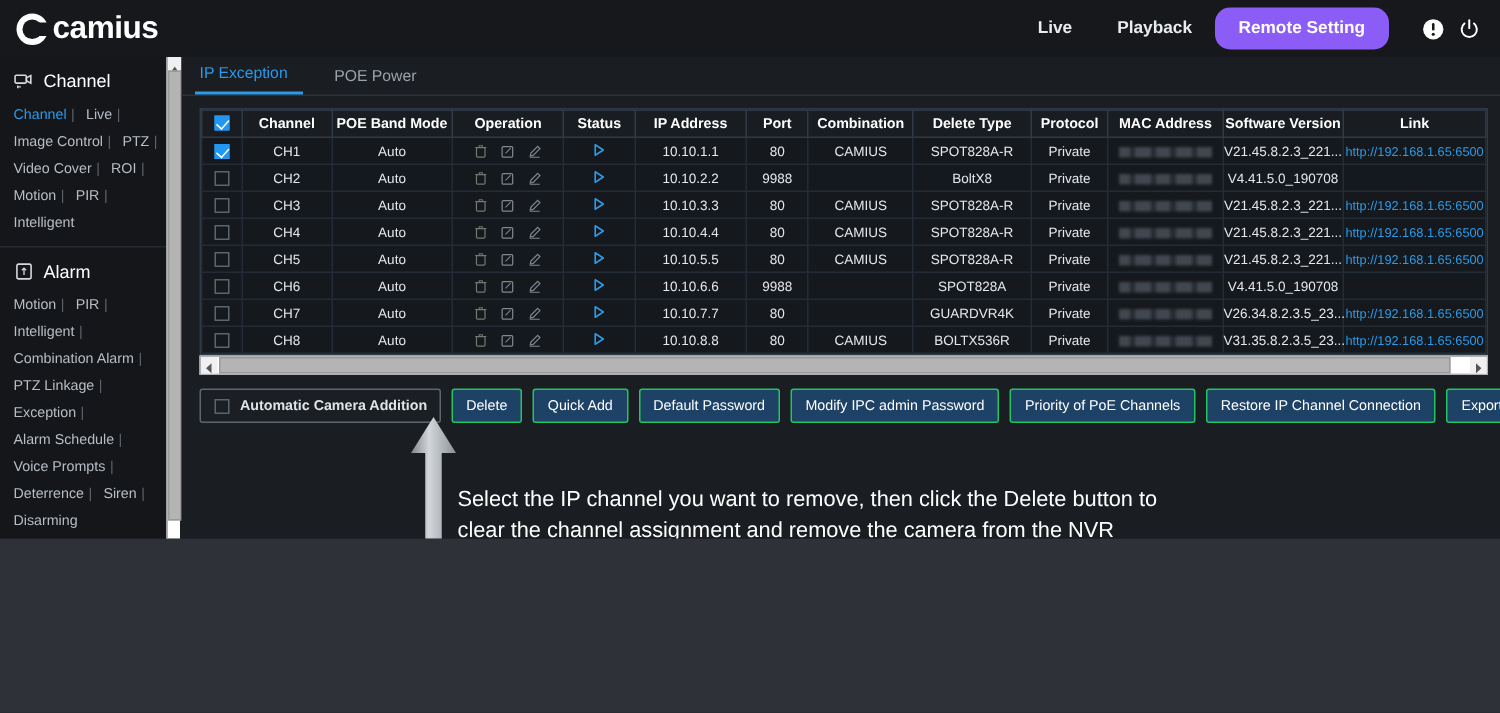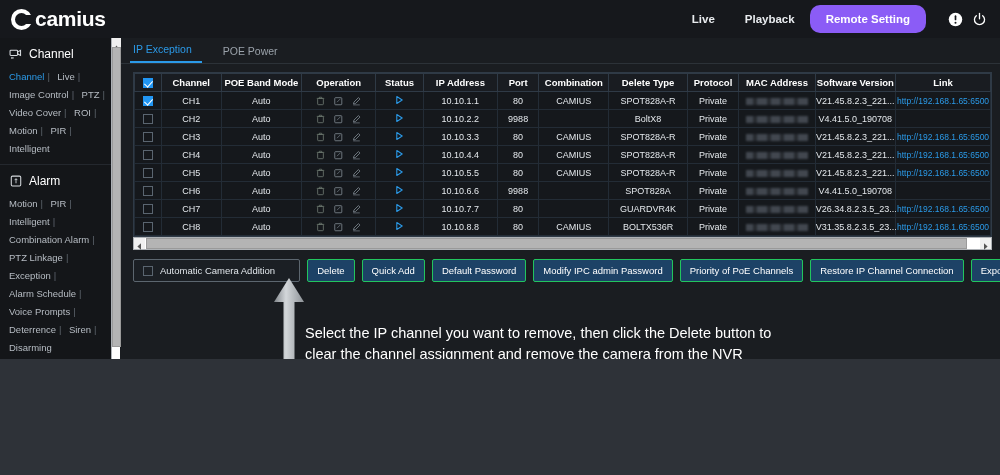--- a/index.html
+++ b/index.html
@@ -165,22 +165,22 @@
   }
 
   
   .btnrow {
     display: flex; align-items: center; gap: 7px;
     margin: 9px 8px 0 12px;
   }
   .chk-btn {
     display: flex; align-items: center; gap: 7px;
     border: 1px solid #5c666f; background: #1b1f24;
-    padding: 5px 24px 5px 9px; border-radius: 2px;
-    color: #dfe4e9; font-size: 9.5px; cursor: pointer; white-space: nowrap;
+    padding: 5px 8px 5px 9px; border-radius: 2px;
+    color: #dfe4e9; font-size: 9.5px; cursor: pointer; white-space: nowrap; font-weight: bold;
   }
   .btn {
     background: #1d4266; color: #ffffff; border: 1px solid #22c55e;
     padding: 5px 9px; border-radius: 2px; font-size: 9.5px;
     cursor: pointer; white-space: nowrap;
   }
 
   
   .arrow {
     position: absolute; left: 272px; top: 278px;

